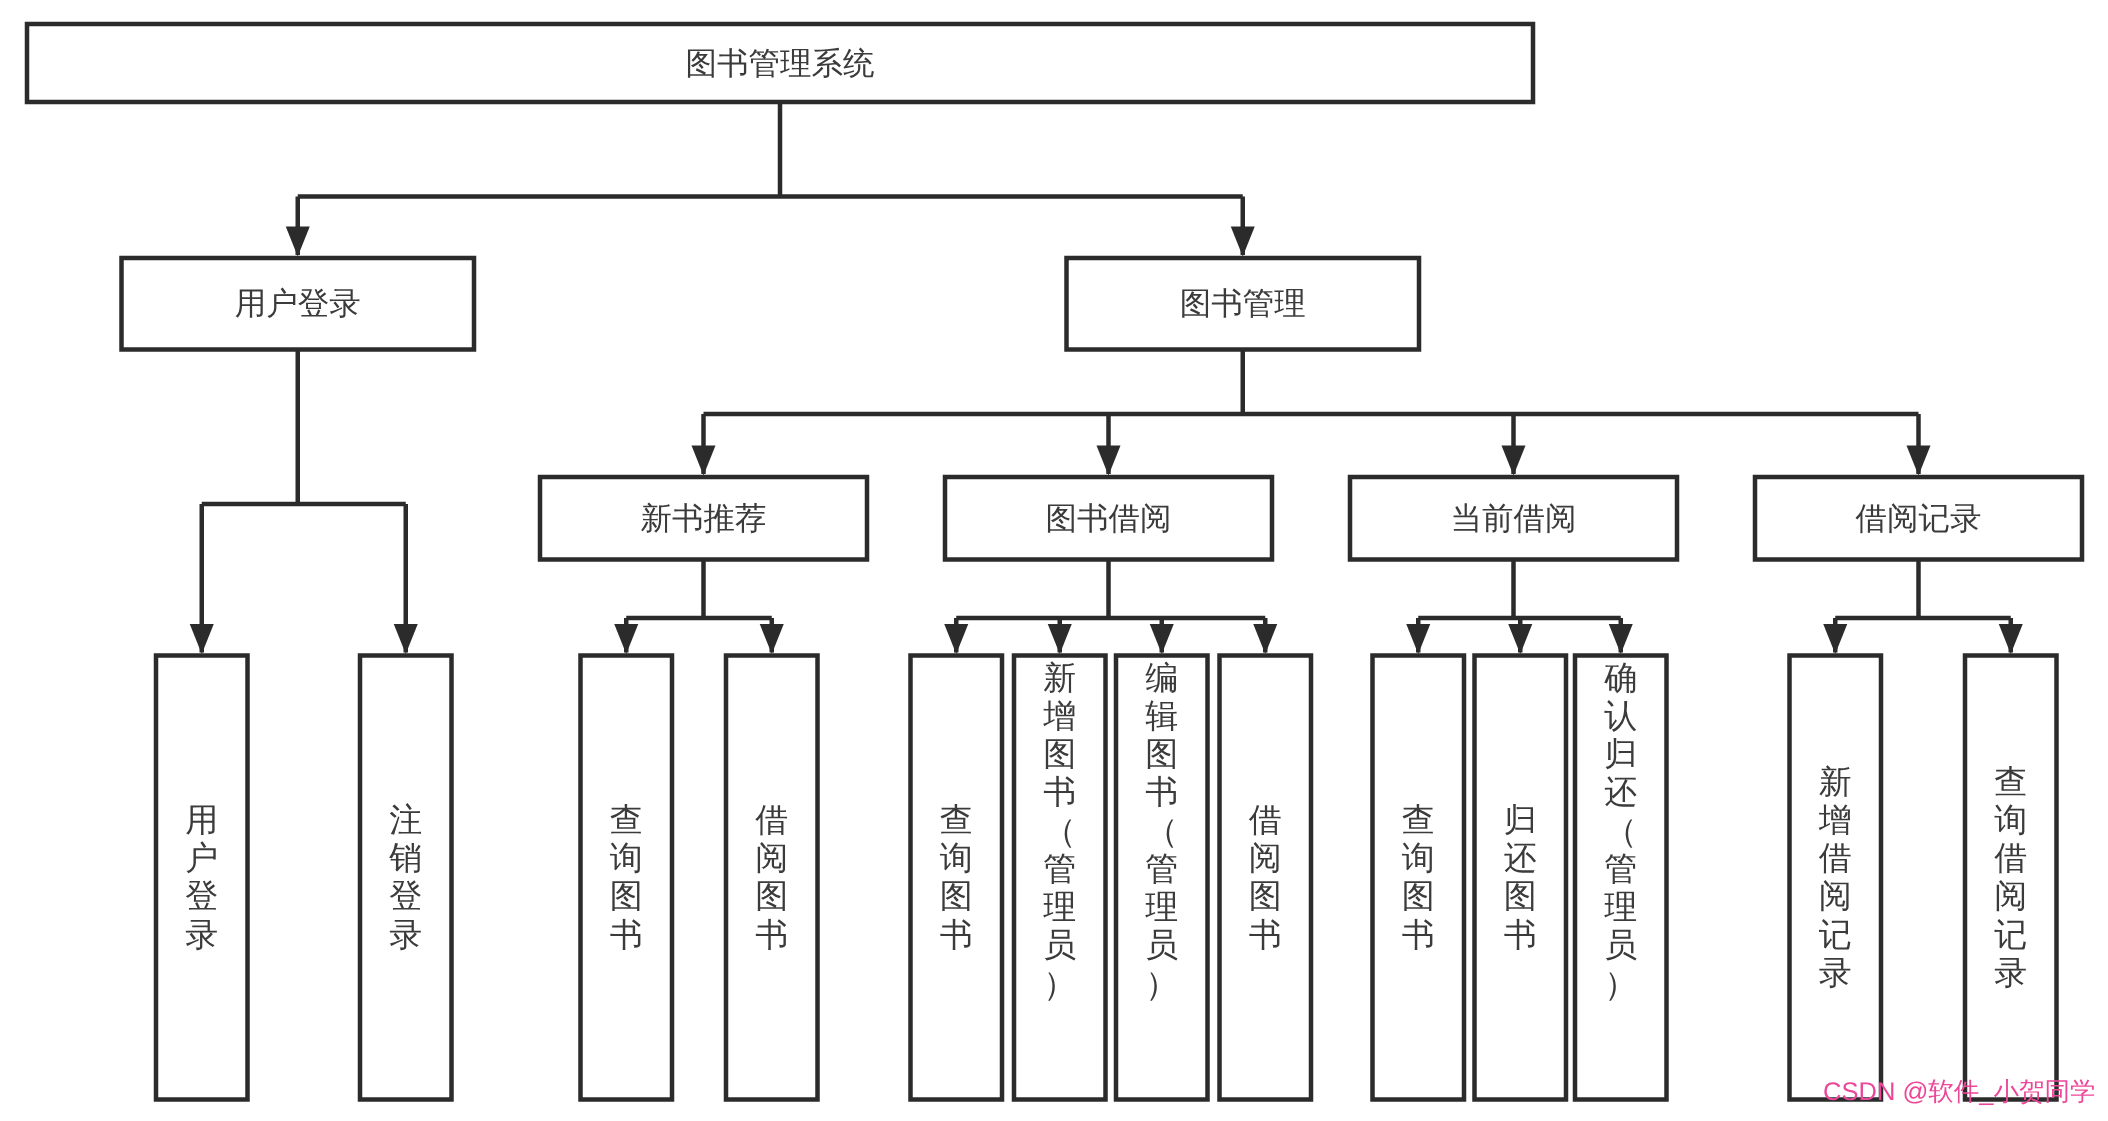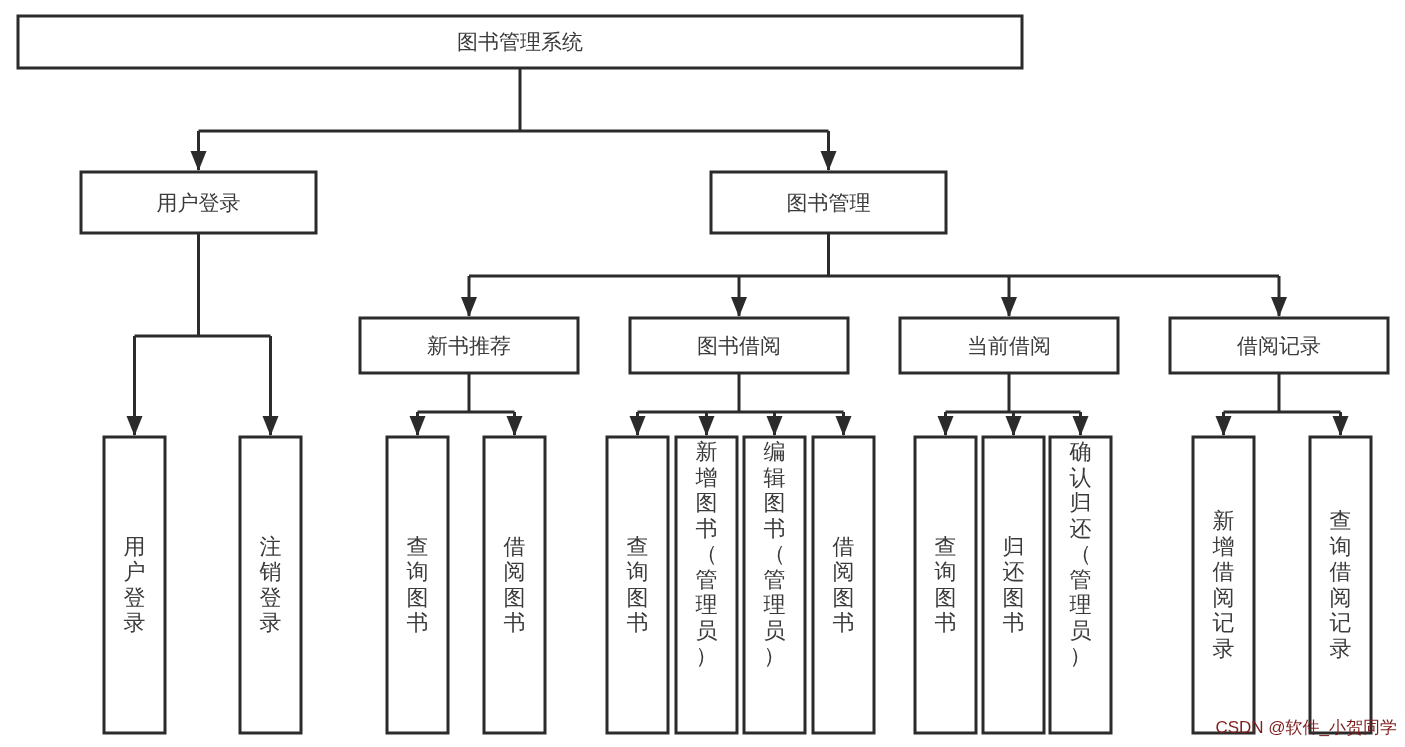--- a/index.html
+++ b/index.html
@@ -40,21 +40,21 @@
   .arrow-head {
     fill: #2b2b2b;
     stroke: none;
   }
   .watermark-text {
     position: absolute;
     right: 8px;
     bottom: 8px;
     font-family: "Liberation Sans", "DejaVu Sans", sans-serif;
     font-size: 17px;
-    color: #7f1d1d;
+    color: #ec4899;
     white-space: nowrap;
     pointer-events: none;
   }
 </style>
 </head>
 <body>
 
 <div id="diagram-root">
   <svg id="diagram-canvas" viewBox="0 0 1405 747">
     <g id="connector-layer">

